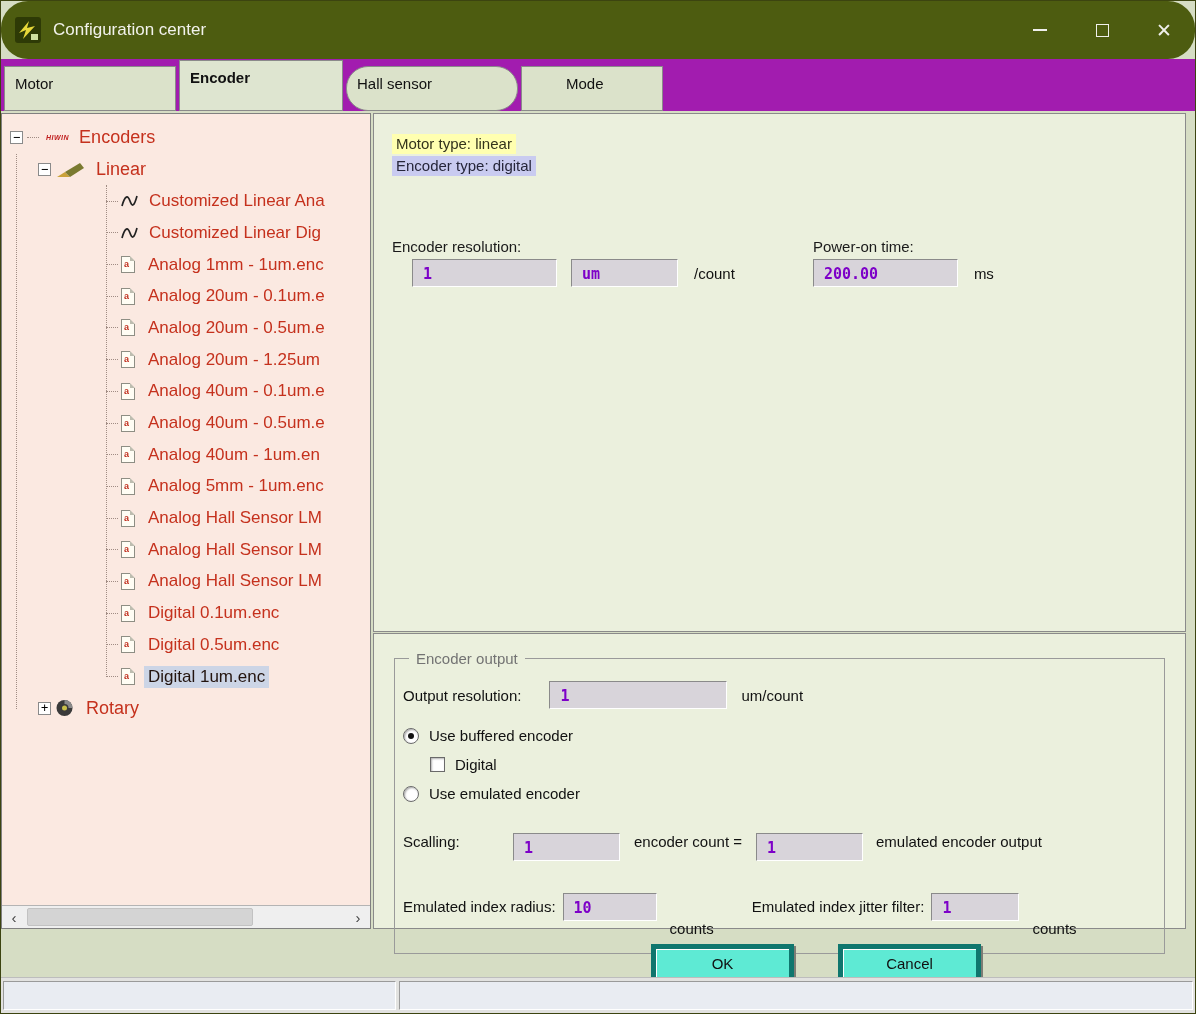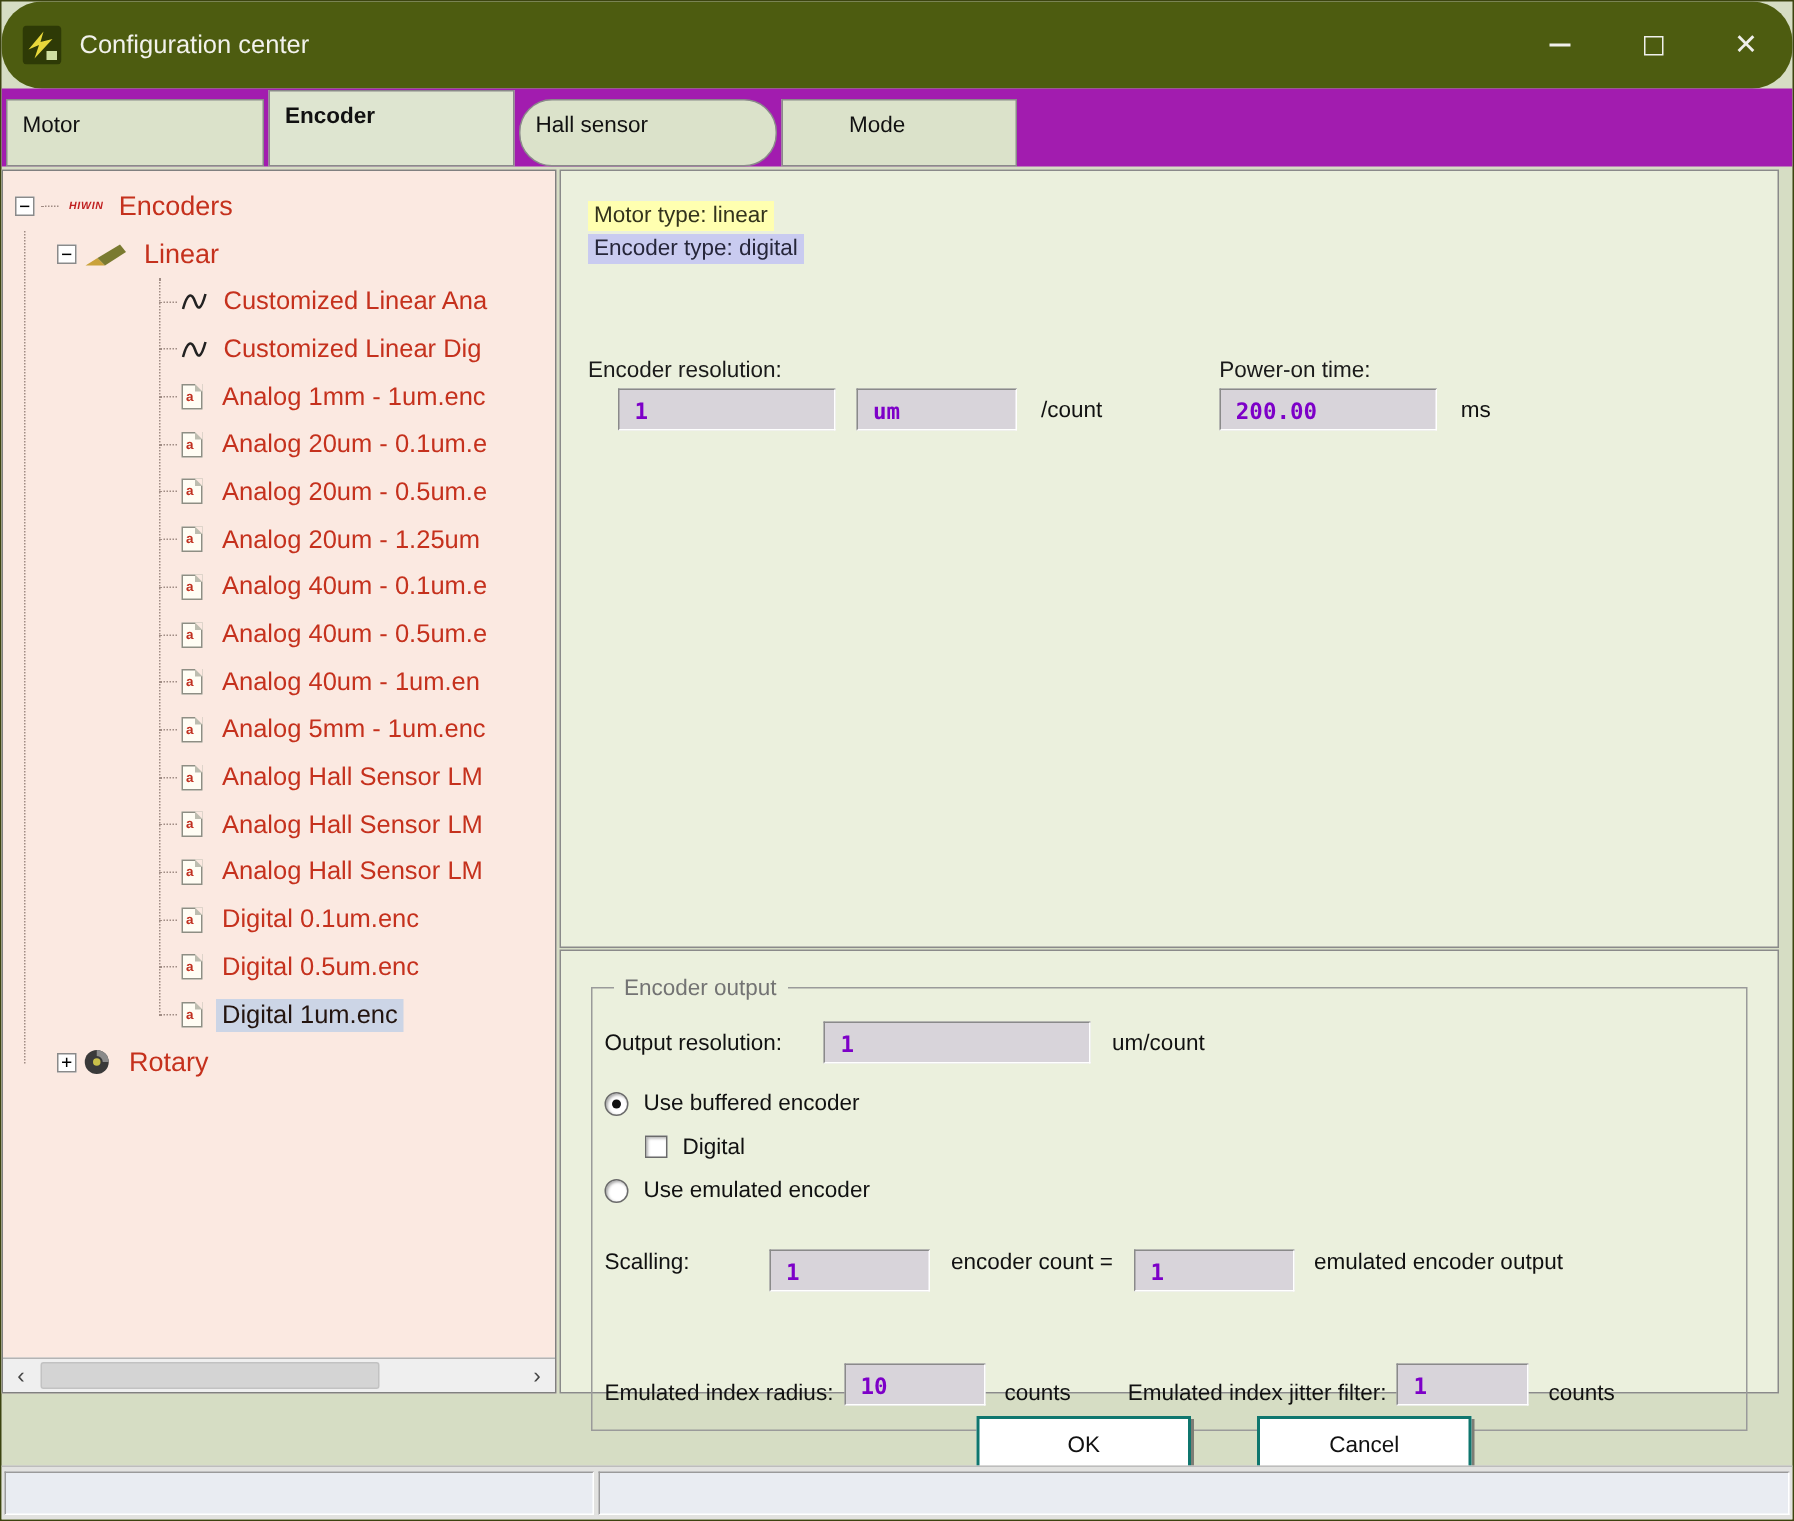--- a/index.html
+++ b/index.html
@@ -17,21 +17,21 @@
   .maximize-glyph { width:13px; height:13px; border:1px solid #f0f0ec; }
   .close-glyph { font-size:19px; color:#f0f0ec; line-height:1; }
 
   
   .tabbar { height:52px; display:flex; align-items:flex-end; padding-left:3px; background:#a21caf; flex:0 0 auto; }
   .tab { height:45px; border:1px solid #8a8a8a; background:#dbe2ca; padding:8px 12px 0 10px; font-size:15px; color:#111; margin-right:3px; cursor:default; }
   .tab.selected { height:51px; font-weight:bold; background:#dee5d0; }
   .tab-motor { width:172px; }
   .tab-encoder { width:164px; }
   .tab-hall { width:172px;border-radius:22px; }
-  .tab-mode { width:157px;padding-left:44px; }
+  .tab-mode { width:142px;padding-left:44px; }
 
   
   .main { flex:1; display:flex; padding-top:2px; min-height:0; }
 
   .tree-panel { width:370px; flex:0 0 auto; background:#fbe9e1; border:1px solid #808080; display:flex; flex-direction:column; overflow:hidden; }
   .tree { flex:1; position:relative; padding-top:8px; overflow:hidden; }
   .vline { position:absolute; width:0; border-left:1px dotted #a08c84; }
   .vline-root { left:14px; top:40px; height:555px; }
   .vline-children { left:104px; top:71px; height:492px; }
   .t-row { height:31.7px; display:flex; align-items:center; white-space:nowrap; position:relative; }
@@ -86,28 +86,28 @@
   .row-buffered { margin-top:18px; }
   .row-invert { margin-top:12px; margin-left:27px; }
   .row-emulated { margin-top:12px; }
   .radio { width:16px; height:16px; border-radius:50%; background:#fff; border:1px solid #6a6a6a; box-shadow: inset 1px 1px 2px rgba(0,0,0,.35); position:relative; flex:0 0 auto; }
   .radio.checked::after { content:""; position:absolute; left:4px; top:4px; width:6px; height:6px; border-radius:50%; background:#111; }
   .checkbox { width:15px; height:15px; background:#fff; border:1px solid #6a6a6a; box-shadow: inset 1px 1px 2px rgba(0,0,0,.3); flex:0 0 auto; }
   .scale-row { display:flex; align-items:flex-start; font-size:15px; color:#111; margin-top:31px; }
   .scale-row .lbl-scaling { width:110px; }
   .scale-row .eq { margin:0 14px; }
   .scale-row .suffix2 { margin-left:13px; }
-  .idx-row { display:flex; align-items:flex-end; font-size:15px; color:#111; margin-top:15px; }
+  .idx-row { display:flex; align-items:center; font-size:15px; color:#111; margin-top:15px; }
   .idx-row .tbox { margin-left:7px; }
   .idx-row .cnt { margin-left:13px;margin-top:44px; }
   .idx-row .lbl2 { margin-left:38px; }
 
   
   .button-row { height:48px; display:flex; align-items:center; flex:0 0 auto; }
-  .btn { width:143px; height:38px; background:#ffffff; border:2px solid #0f766e; box-shadow:2px 2px 0 0 #7d7d75, inset 1px 1px 0 #ffffff; font-size:15px; font-family:"Liberation Sans", sans-serif; color:#111; cursor:default;margin-top:20px; }
+  .btn { width:143px; height:38px; background:#5eead4; border:5px solid #0f766e; box-shadow:2px 2px 0 0 #7d7d75, inset 1px 1px 0 #ffffff; font-size:15px; font-family:"Liberation Sans", sans-serif; color:#111; cursor:default;margin-top:20px; }
   .btn-ok { margin-left:650px; }
   .btn-cancel { margin-left:44px; }
 
   .statusbar { height:36px; background:#e2e2e0; border-top:1px solid #bdbdbd; display:flex; gap:3px; padding:3px 2px 3px 2px; flex:0 0 auto; }
   .status-cell { border:1px solid; border-color:#9a9a9a #ffffff #ffffff #9a9a9a; background:#e9ecf2; }
   .status-left { width:393px; }
   .status-right { flex:1; }
 </style>
 </head>
 <body>

